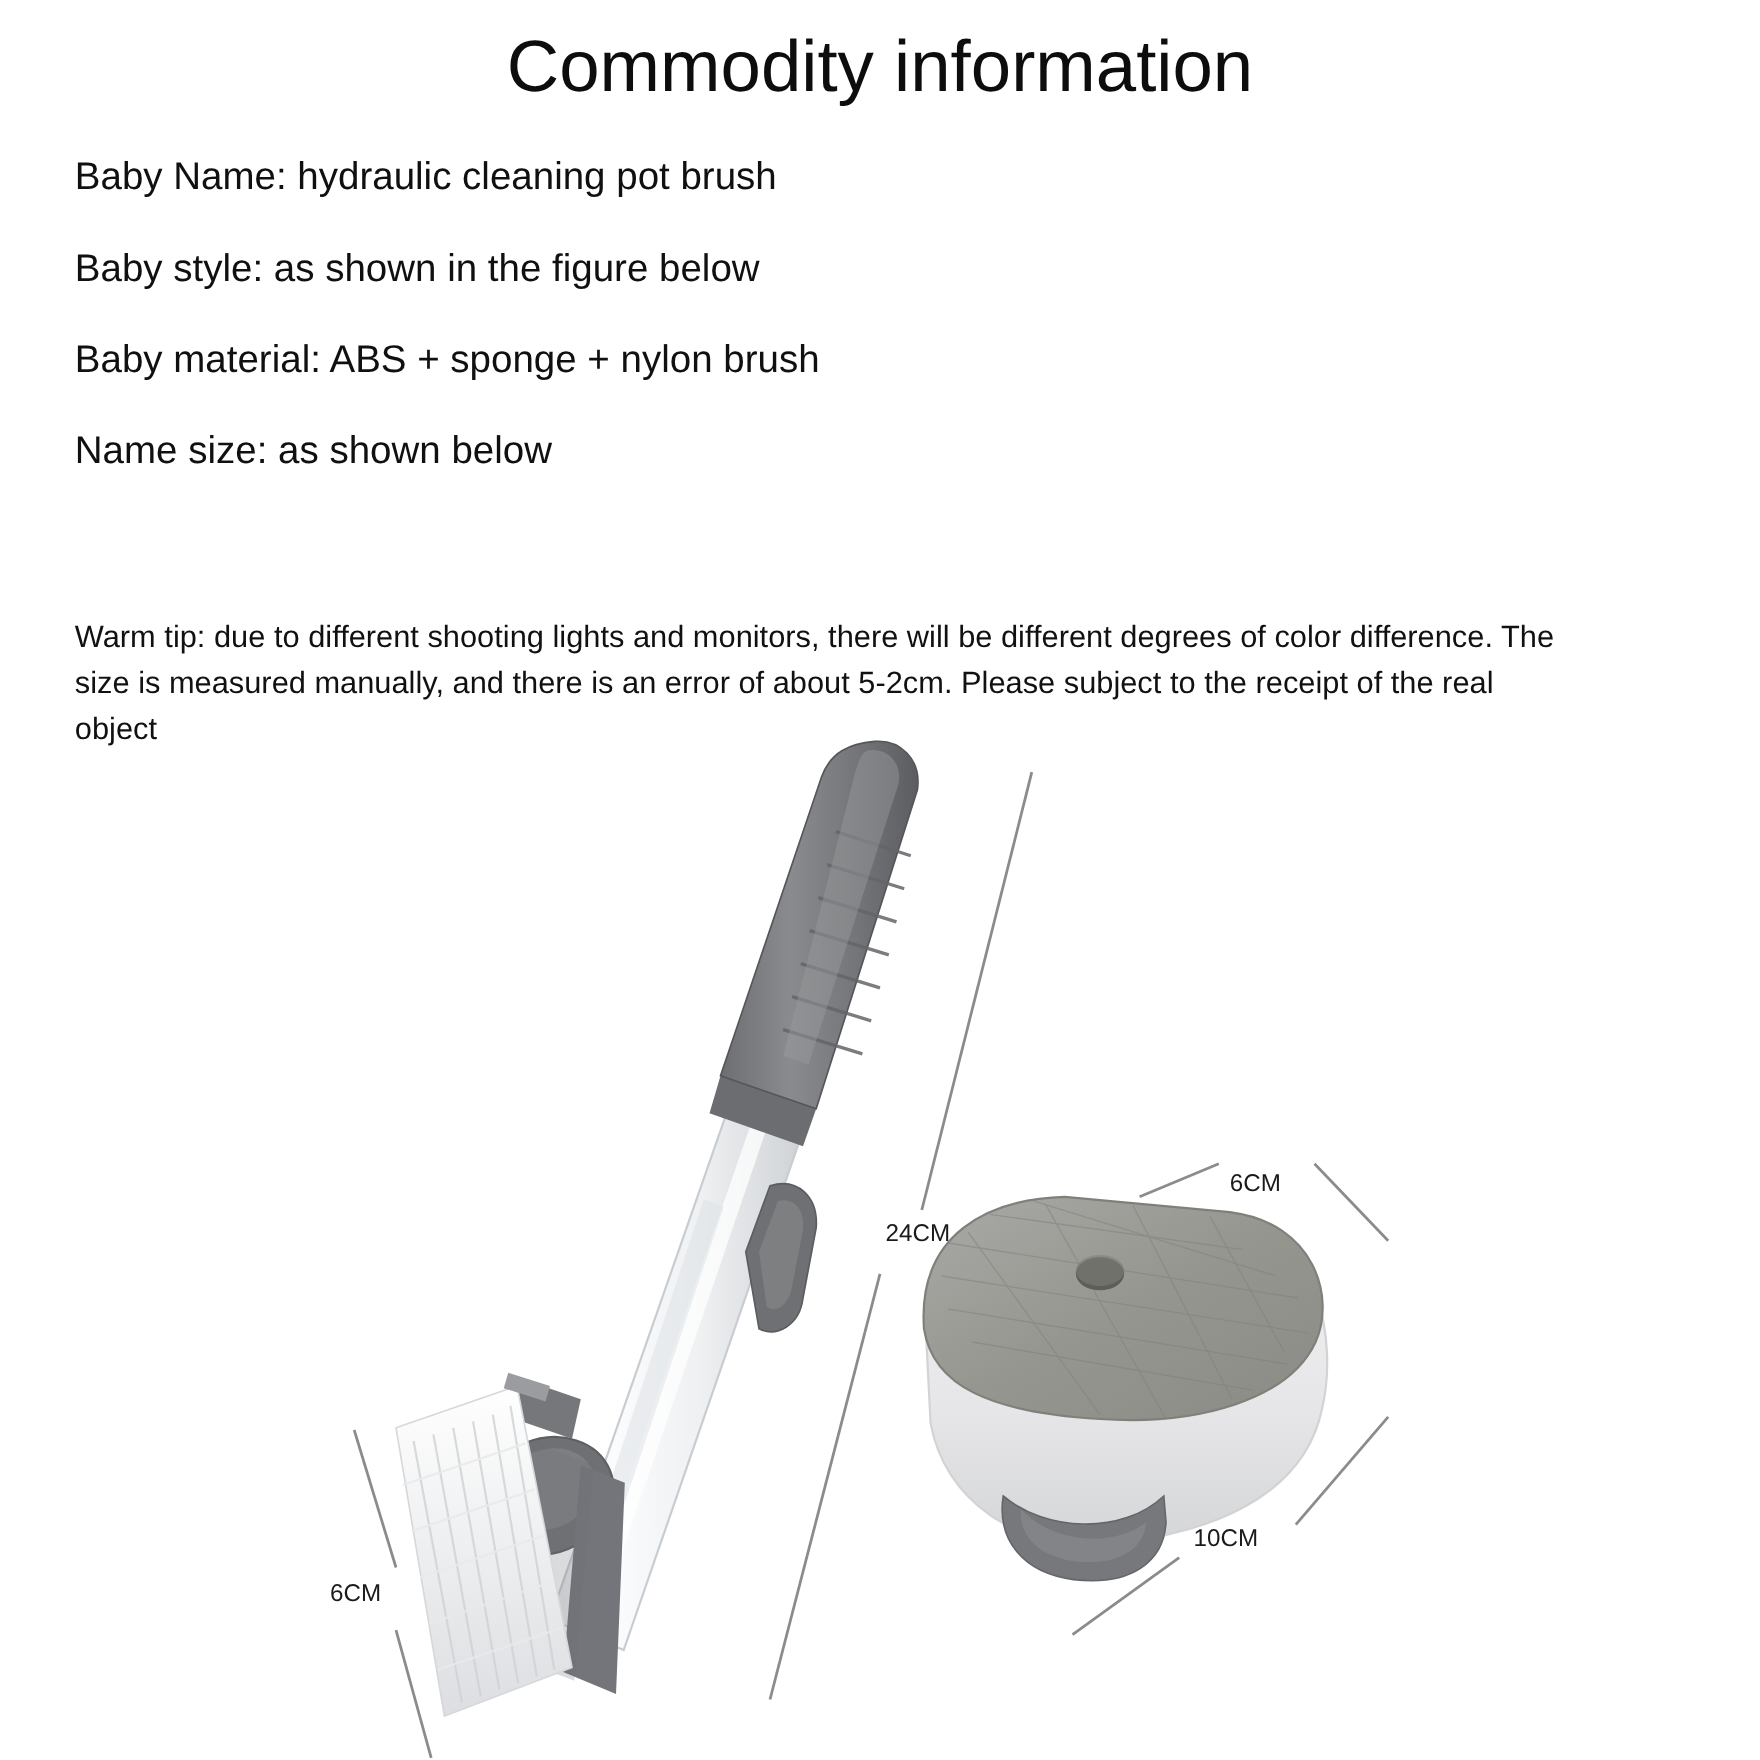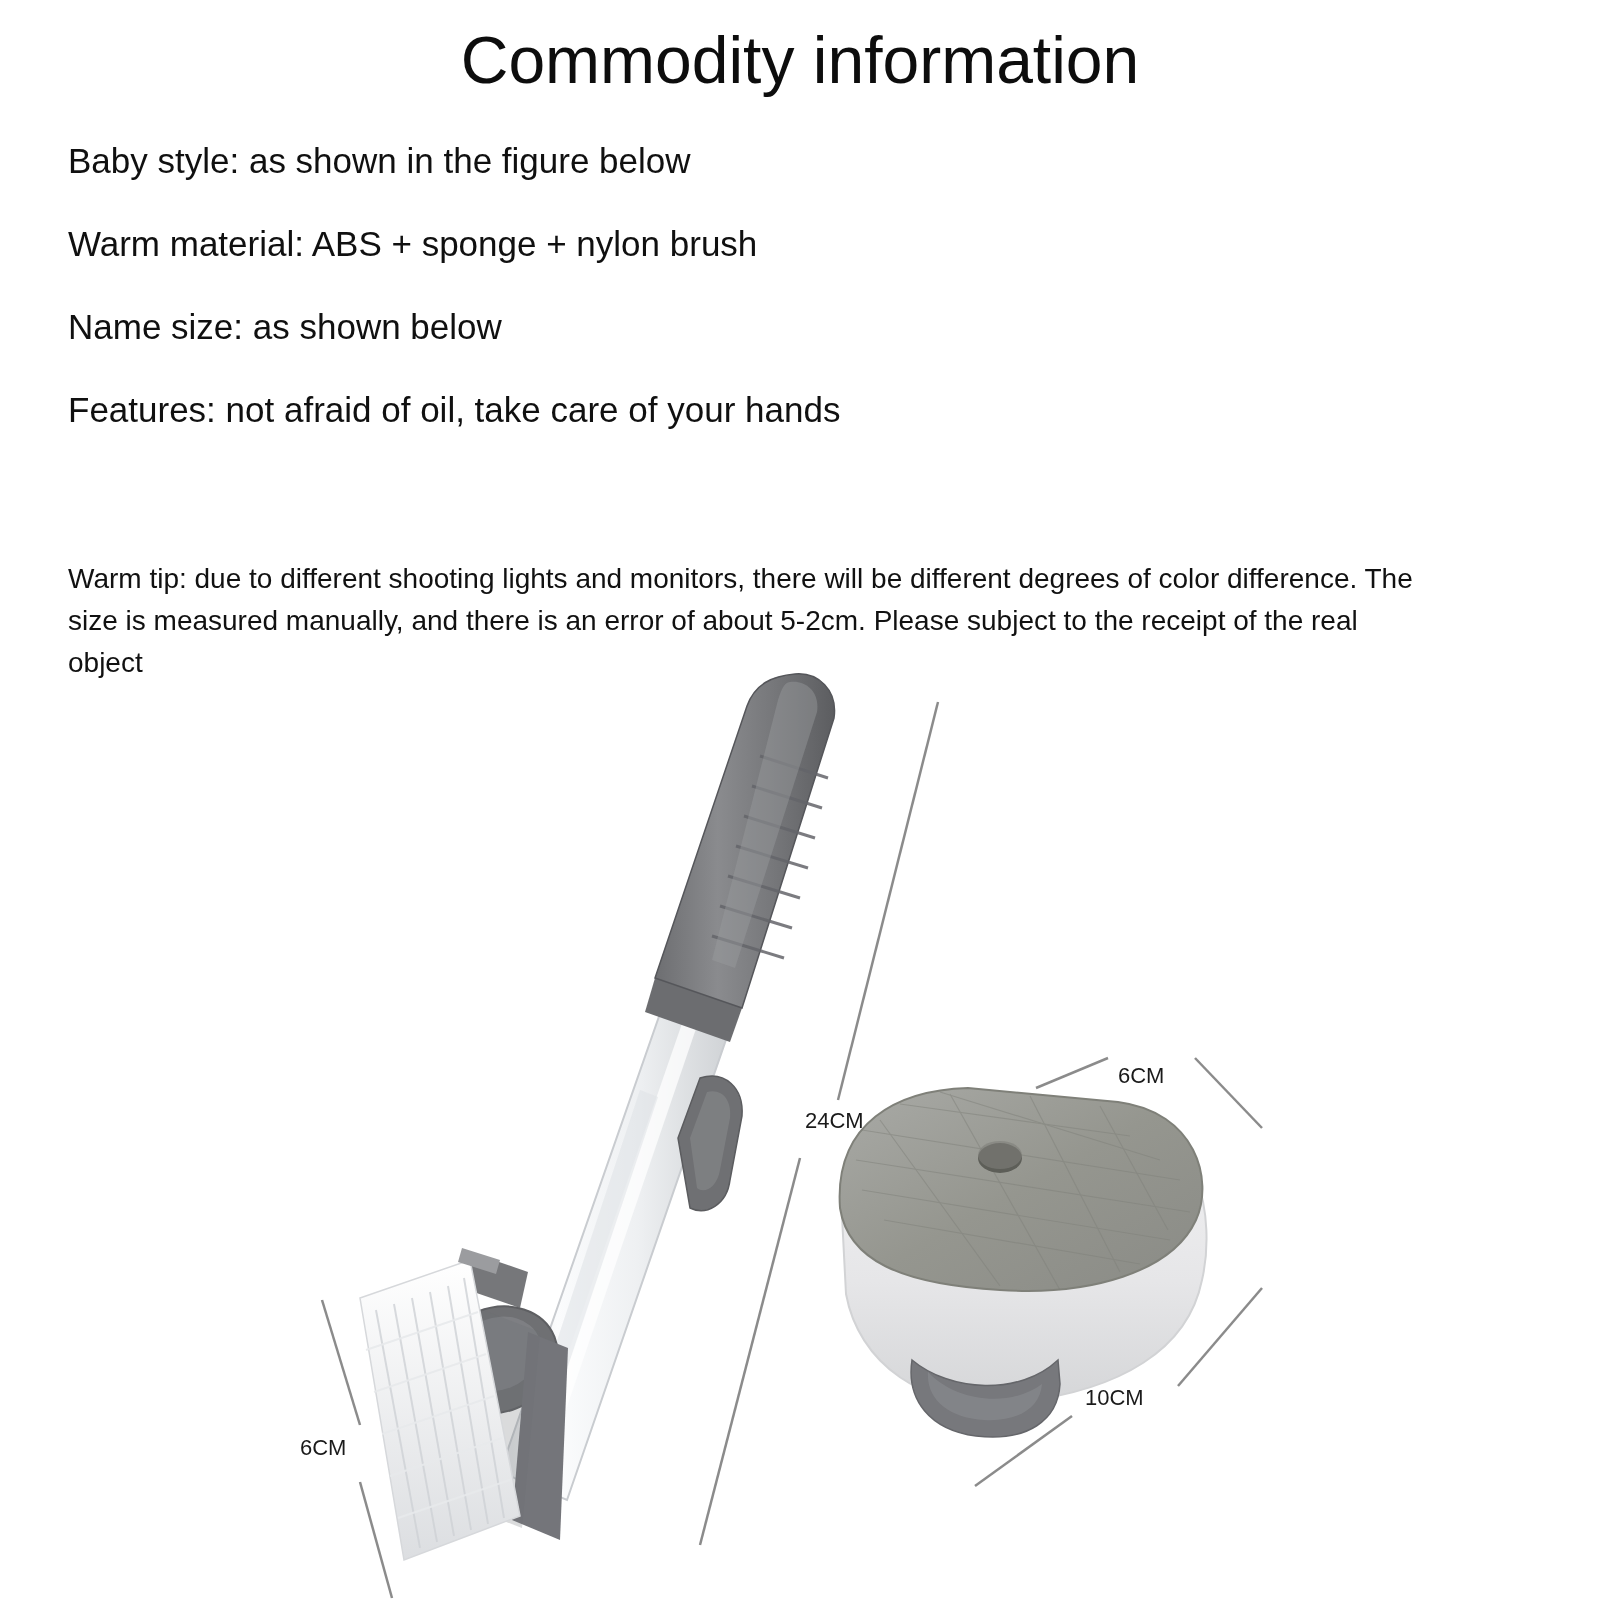--- a/index.html
+++ b/index.html
@@ -78,24 +78,24 @@
   #label-10cm { left: 1085px; top: 725px; }
 </style>
 </head>
 <body>
 
 <div class="page">
 
   <div class="title">Commodity information</div>
 
   <div class="spec-list">
+    <div class="spec-line">Baby Name: hydraulic cleaning pot brush</div>
     <div class="spec-line">Baby style: as shown in the figure below</div>
-    <div class="spec-line">Warm material: ABS + sponge + nylon brush</div>
+    <div class="spec-line">Baby material: ABS + sponge + nylon brush</div>
     <div class="spec-line">Name size: as shown below</div>
-    <div class="spec-line">Features: not afraid of oil, take care of your hands</div>
   </div>
 
   <div class="warm-tip">Warm tip: due to different shooting lights and monitors, there will be different degrees of color difference. The size is measured manually, and there is an error of about 5-2cm. Please subject to the receipt of the real object</div>
 
   <div class="illustration">
 
     <svg width="1600" height="940" viewBox="0 0 1600 940" xmlns="http://www.w3.org/2000/svg">
       <defs>
         <linearGradient id="handleGrad" x1="0" y1="0" x2="1" y2="0">
           <stop offset="0%" stop-color="#6d6e71"></stop>

